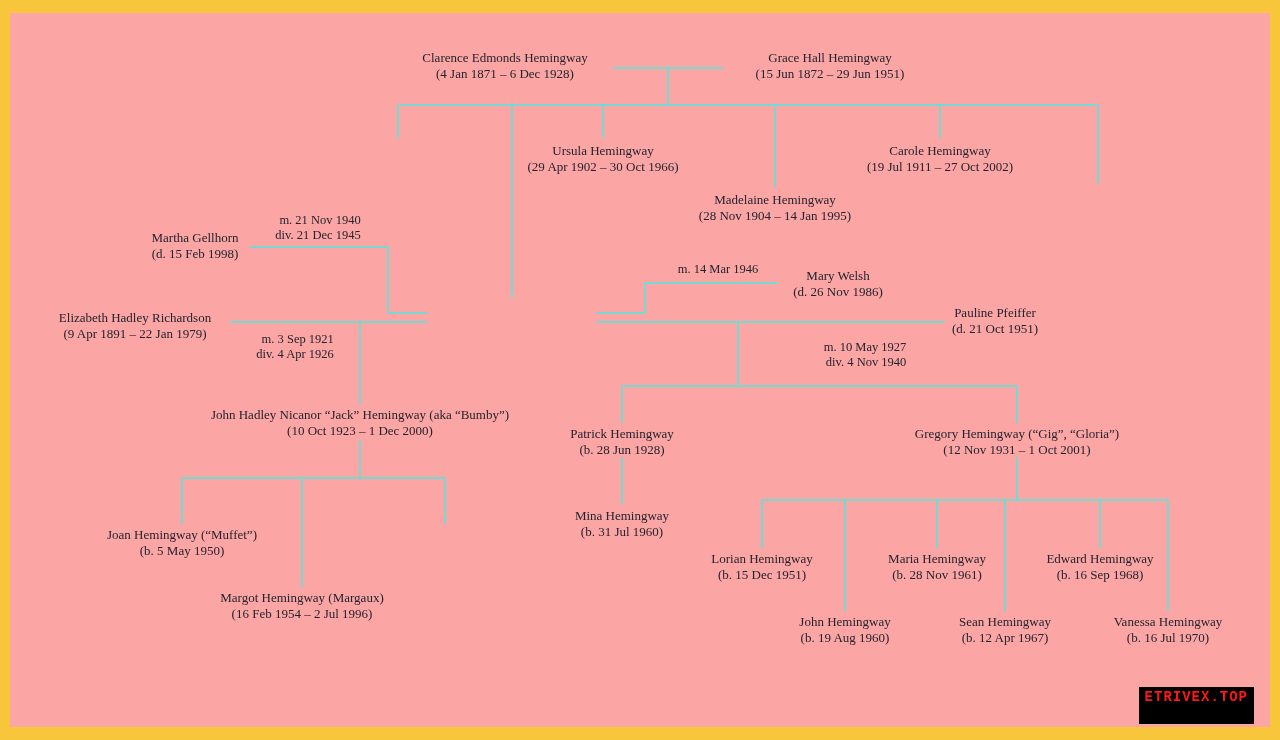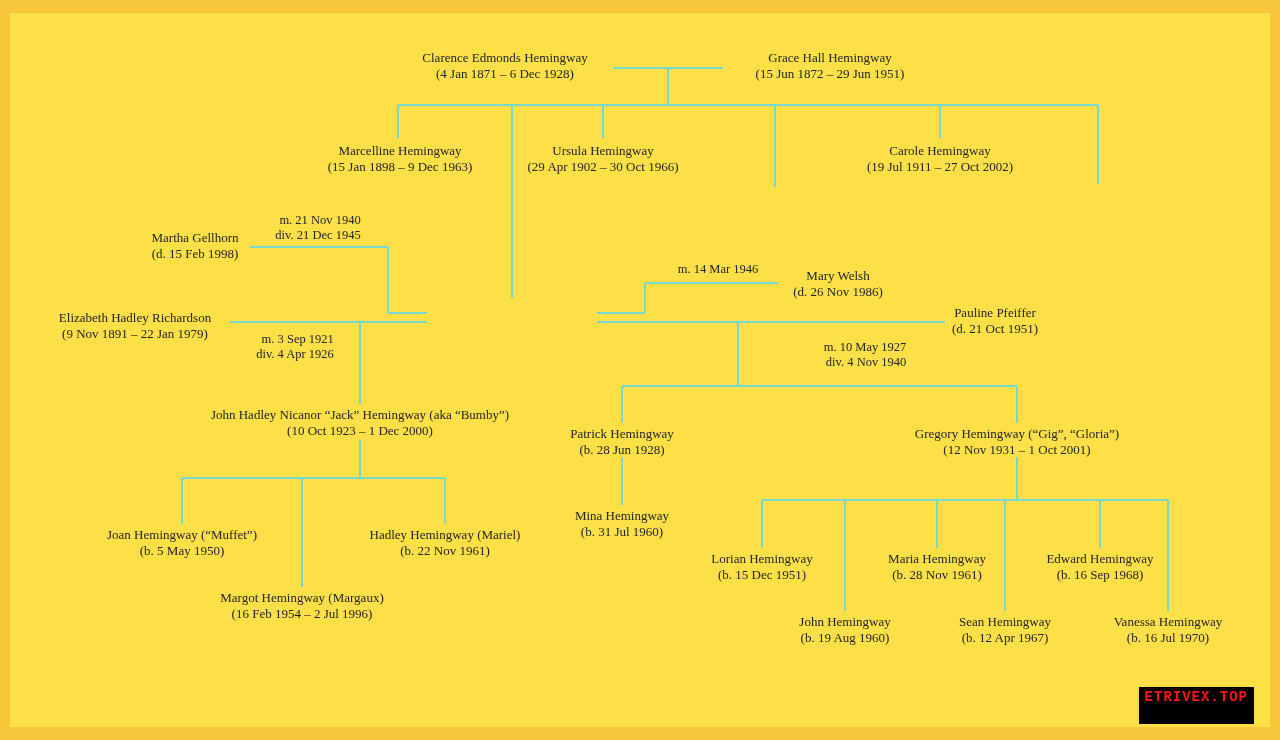--- a/index.html
+++ b/index.html
@@ -1,19 +1,19 @@
 <!DOCTYPE html>
 <html><head>
 <meta charset="utf-8">
 <style>
   html,body{margin:0;padding:0;background:#e8e8e8;}
   .canvas{
     position:relative;
     width:1280px;height:740px;
-    background:#fde047;
+    background:#fca5a5;
     overflow:hidden;
     font-family:"Liberation Serif","DejaVu Serif",serif;
     color:#23242e;
   }
   .frame{
     position:absolute;inset:0;
     border-top:13px solid #f8c63a;
     border-bottom:13px solid #f8c63a;
     border-left:10px solid #f8c63a;
     border-right:10px solid #f8c63a;
@@ -126,28 +126,28 @@
 
   <div class="node" style="left:505px;top:50px">
     <div class="nm">Clarence Edmonds Hemingway</div>
     <div class="dt">(4 Jan 1871 – 6 Dec 1928)</div>
   </div>
   <div class="node" style="left:830px;top:50px">
     <div class="nm">Grace Hall Hemingway</div>
     <div class="dt">(15 Jun 1872 – 29 Jun 1951)</div>
   </div>
 
-  <div class="node" style="left:400px;top:143px">
-    <div class="nm">Marcelline Hemingway</div>
-    <div class="dt">(15 Jan 1898 – 9 Dec 1963)</div>
-  </div>
   <div class="node" style="left:603px;top:143px">
     <div class="nm">Ursula Hemingway</div>
     <div class="dt">(29 Apr 1902 – 30 Oct 1966)</div>
   </div>
+  <div class="node" style="left:775px;top:192px">
+    <div class="nm">Madelaine Hemingway</div>
+    <div class="dt">(28 Nov 1904 – 14 Jan 1995)</div>
+  </div>
   <div class="node" style="left:940px;top:143px">
     <div class="nm">Carole Hemingway</div>
     <div class="dt">(19 Jul 1911 – 27 Oct 2002)</div>
   </div>
 
   <div class="node" style="left:195px;top:230px">
     <div class="nm">Martha Gellhorn</div>
     <div class="dt">(d. 15 Feb 1998)</div>
   </div>
   <div class="mlabel" style="left:318px;top:213px">
@@ -159,21 +159,21 @@
   <div class="mlabel" style="left:718px;top:262px">
     <div>m. 14 Mar 1946</div>
   </div>
   <div class="node" style="left:838px;top:268px">
     <div class="nm">Mary Welsh</div>
     <div class="dt">(d. 26 Nov 1986)</div>
   </div>
 
   <div class="node" style="left:135px;top:310px">
     <div class="nm">Elizabeth Hadley Richardson</div>
-    <div class="dt">(9 Nov 1891 – 22 Jan 1979)</div>
+    <div class="dt">(9 Apr 1891 – 22 Jan 1979)</div>
   </div>
   <div class="mlabel" style="left:295px;top:332px">
     <div>m. 3 Sep 1921</div>
     <div>div. 4 Apr 1926</div>
   </div>
 
   <div class="node" style="left:995px;top:305px">
     <div class="nm">Pauline Pfeiffer</div>
     <div class="dt">(d. 21 Oct 1951)</div>
   </div>
@@ -192,24 +192,20 @@
   </div>
   <div class="node" style="left:1017px;top:426px">
     <div class="nm">Gregory Hemingway (“Gig”, “Gloria”)</div>
     <div class="dt">(12 Nov 1931 – 1 Oct 2001)</div>
   </div>
 
   <div class="node" style="left:182px;top:527px">
     <div class="nm">Joan Hemingway (“Muffet”)</div>
     <div class="dt">(b. 5 May 1950)</div>
   </div>
-  <div class="node" style="left:445px;top:527px">
-    <div class="nm">Hadley Hemingway (Mariel)</div>
-    <div class="dt">(b. 22 Nov 1961)</div>
-  </div>
   <div class="node" style="left:302px;top:590px">
     <div class="nm">Margot Hemingway (Margaux)</div>
     <div class="dt">(16 Feb 1954 – 2 Jul 1996)</div>
   </div>
 
   <div class="node" style="left:622px;top:508px">
     <div class="nm">Mina Hemingway</div>
     <div class="dt">(b. 31 Jul 1960)</div>
   </div>
 

